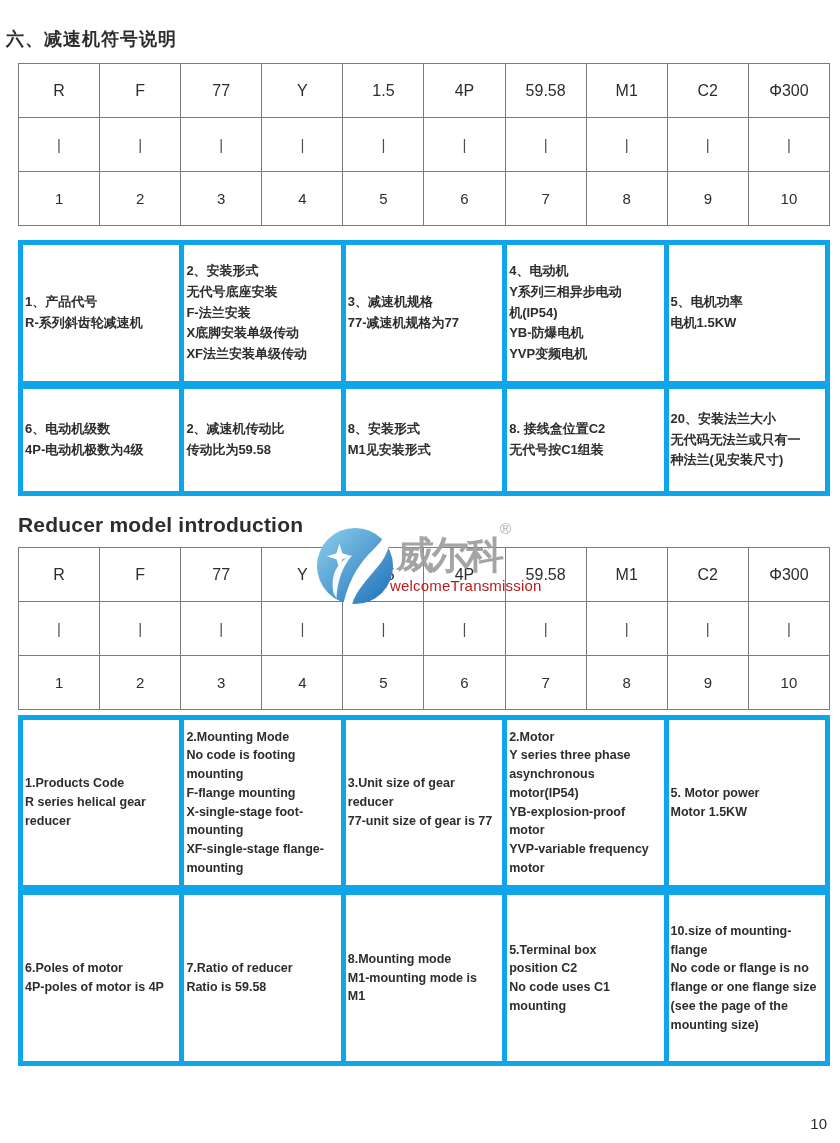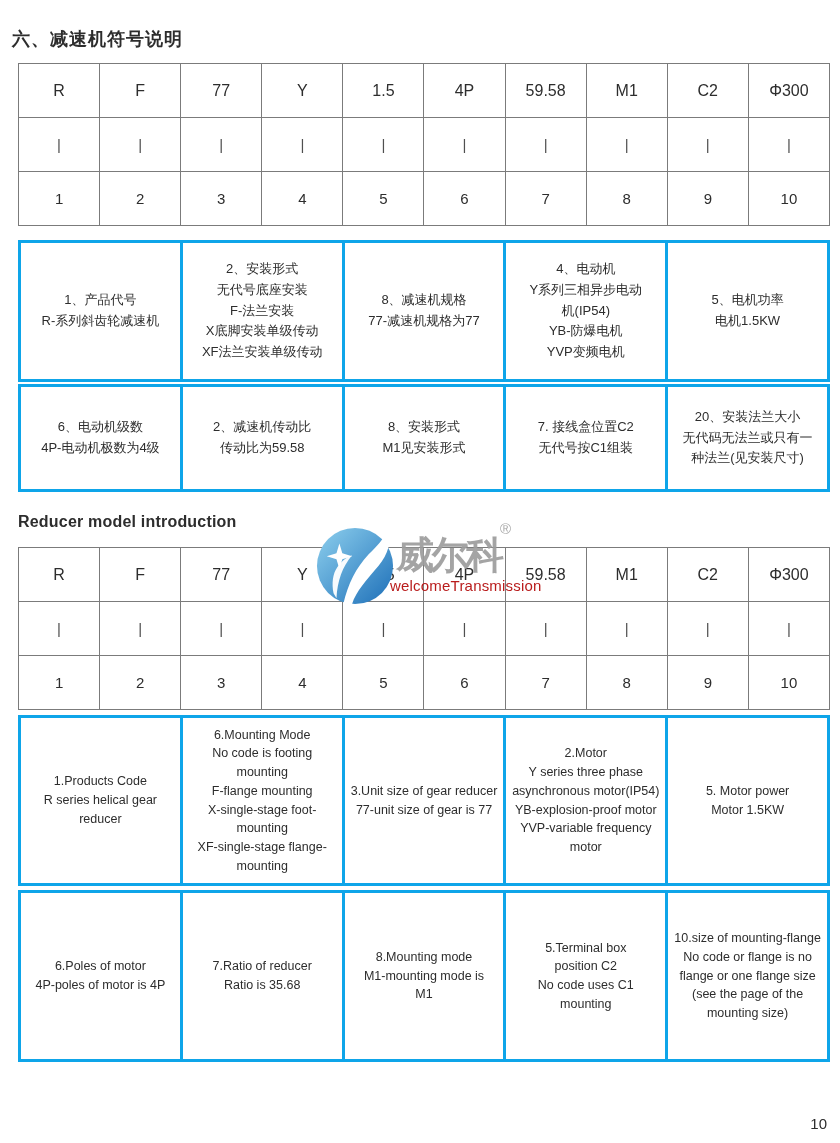--- a/index.html
+++ b/index.html
@@ -3,34 +3,34 @@
 <meta charset="utf-8">
 <style>
   html,body{margin:0;padding:0;}
   body{
     width:840px;height:1143px;background:#ffffff;position:relative;
     font-family:"Liberation Sans","DejaVu Sans",sans-serif;color:#2d2d2d;
     overflow:hidden;
   }
   .abs{position:absolute;}
   
-  .title-cn{left:12px;top:27px;font-size:18px;font-weight:bold;letter-spacing:1px;}
-  .title-en{left:18px;top:513px;font-size:16px;font-weight:bold;letter-spacing:.2px;}
+  .title-cn{left:6px;top:27px;font-size:18px;font-weight:bold;letter-spacing:1px;}
+  .title-en{left:18px;top:513px;font-size:21px;font-weight:bold;letter-spacing:.2px;}
   
   table.sym{position:absolute;left:18px;width:812px;border-collapse:collapse;table-layout:fixed;background:transparent;}
   #symA{top:63px;}
   #symC{top:547px;}
   .sym td{border:1px solid #7b7b7b;text-align:center;vertical-align:middle;height:51px;font-size:16px;}
   .sym tr.bars td{font-size:15px;color:#4f4f4f;}
   .sym tr.nums td{font-size:15px;}
   
   table.exp{position:absolute;left:18px;width:812px;border-collapse:collapse;table-layout:fixed;}
   .exp td{
-    border:3px solid #0ea5e9;text-align:center;vertical-align:middle;
-    white-space:pre-line;padding:5px 2px;
+    border:5px solid #0ea5e9;vertical-align:middle;
+    white-space:pre-line;padding:5px 2px;font-weight:bold;
   }
   .exp.cn td{font-size:13px;line-height:1.6;}
   .exp.en td{font-size:12.5px;line-height:1.5;}
   #expB1{top:240px;} #expB1 td{height:126px;}
   #expB2{top:384px;} #expB2 td{height:92px;}
   #expD1{top:715px;} #expD1 td{height:155px;}
   #expD2{top:890px;} #expD2 td{height:156px;}
   
   .logo{left:314px;top:524px;width:210px;height:86px;z-index:5;pointer-events:none;}
   .logo .mark{position:absolute;left:2px;top:3px;}
@@ -97,42 +97,42 @@
 <table class="exp cn" id="expB1">
   <tbody>
       <tr>
     <td>1、产品代号
 R-系列斜齿轮减速机</td>
     <td>2、安装形式
 无代号底座安装
 F-法兰安装
 X底脚安装单级传动
 XF法兰安装单级传动</td>
-    <td>8、减速机规格
+    <td>3、减速机规格
 77-减速机规格为77</td>
     <td>4、电动机
 Y系列三相异步电动
 机(IP54)
 YB-防爆电机
 YVP变频电机</td>
     <td>5、电机功率
 电机1.5KW</td>
   </tr>
 </tbody>
   </table>
 <table class="exp cn" id="expB2">
   <tbody>
       <tr>
     <td>6、电动机级数
 4P-电动机极数为4级</td>
     <td>2、减速机传动比
 传动比为59.58</td>
     <td>8、安装形式
 M1见安装形式</td>
-    <td>7. 接线盒位置C2
+    <td>8. 接线盒位置C2
 无代号按C1组装</td>
     <td>20、安装法兰大小
 无代码无法兰或只有一
 种法兰(见安装尺寸)</td>
   </tr>
 </tbody>
   </table>
 
 <div class="abs title-en">Reducer model introduction</div>
 
@@ -176,21 +176,21 @@
   </tr>
 </tbody>
   </table>
 
 <table class="exp en" id="expD1">
   <tbody>
       <tr>
     <td>1.Products Code
 R series helical gear
 reducer</td>
-    <td>6.Mounting Mode
+    <td>2.Mounting Mode
 No code is footing mounting
 F-flange mounting
 X-single-stage foot-
 mounting
 XF-single-stage flange-
 mounting</td>
     <td>3.Unit size of gear reducer
 77-unit size of gear is 77</td>
     <td>2.Motor
 Y series three phase
@@ -202,21 +202,21 @@
 Motor 1.5KW</td>
   </tr>
 </tbody>
   </table>
 <table class="exp en" id="expD2">
   <tbody>
       <tr>
     <td>6.Poles of motor
 4P-poles of motor is 4P</td>
     <td>7.Ratio of reducer
-Ratio is 35.68</td>
+Ratio is 59.58</td>
     <td>8.Mounting mode
 M1-mounting mode is
 M1</td>
     <td>5.Terminal box
 position C2
 No code uses C1
 mounting</td>
     <td>10.size of mounting-flange
 No code or flange is no
 flange or one flange size

